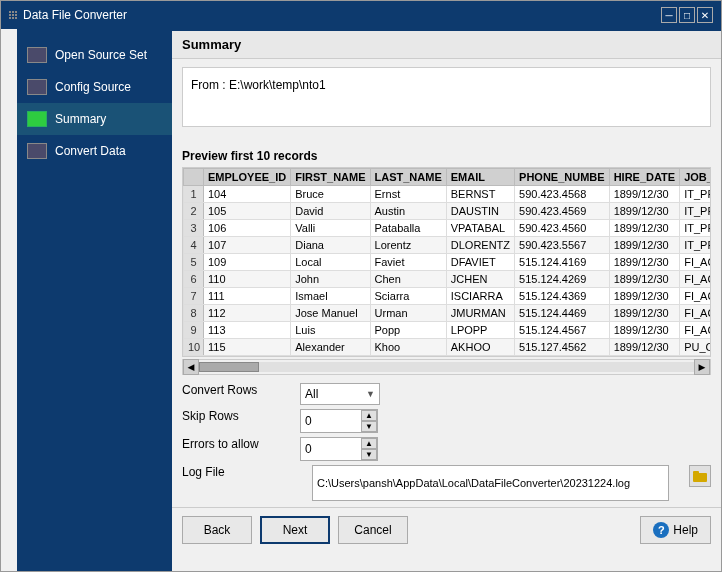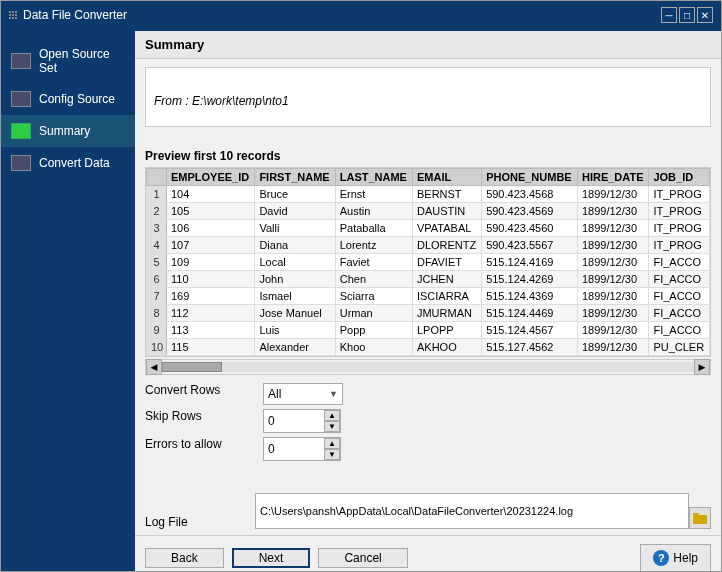--- a/index.html
+++ b/index.html
@@ -53,24 +53,25 @@
       align-items: center;
       justify-content: center;
       cursor: pointer;
     }
     .content-area {
       display: flex;
       flex: 1;
       overflow: hidden;
     }
     .sidebar {
-      width: 134px;
+      width: 155px;
       background: #0d3a6e;
       flex-shrink: 0;
       padding-top: 10px;
+      margin-left: 16px;
     }
     .sidebar-item {
       display: flex;
       align-items: center;
       gap: 8px;
       padding: 8px 10px;
       color: white;
       cursor: pointer;
       font-size: 12px;
     }
@@ -107,24 +108,23 @@
       border-bottom: 1px solid #ccc;
       padding: 6px 10px;
       font-weight: bold;
       font-size: 13px;
       border-top: 2px solid #0d3a6e;
     }
     .info-box {
       margin: 8px 10px;
       border: 1px solid #ccc;
       background: white;
-      padding: 24px 8px;
+      padding: 8px 8px;
       font-size: 12px;
       min-height: 60px;
-      font-style: italic;
     }
     .info-line {
       line-height: 1.6;
       color: #000;
     }
     .preview-header {
       padding: 4px 10px;
       font-size: 12px;
       font-weight: bold;
       margin-top: 10px;
@@ -252,23 +252,22 @@
       cursor: pointer;
       line-height: 1;
     }
     .spinner-wrapper {
       display: flex;
       border: 1px solid #aaa;
       background: white;
     }
     .log-row {
       display: flex;
-      align-items: flex-end;
-      gap: 0;
-      margin-top: 28px;
+      align-items: flex-start;
+      gap: 20px;
     }
     .log-label {
       width: 110px;
       font-size: 12px;
     }
     .log-input {
       flex: 1;
       height: 36px;
       border: 1px solid #aaa;
       padding: 2px 4px;
@@ -290,23 +289,23 @@
       display: flex;
       justify-content: center;
       align-items: center;
       gap: 8px;
       padding: 8px 10px;
       border-top: 1px solid #ccc;
       background: #f0f0f0;
       flex-shrink: 0;
     }
     .footer-btn {
-      height: 20px;
+      height: 28px;
       min-width: 70px;
-      padding: 0 25px;
+      padding: 0 12px;
       border: 1px solid #aaa;
       background: #e8e8e8;
       cursor: pointer;
       font-size: 12px;
       display: flex;
       align-items: center;
       justify-content: center;
       gap: 4px;
     }
     .footer-btn.default {
@@ -491,21 +490,21 @@
                 <td>110</td>
                 <td>John</td>
                 <td>Chen</td>
                 <td>JCHEN</td>
                 <td>515.124.4269</td>
                 <td>1899/12/30</td>
                 <td>FI_ACCO</td>
               </tr>
               <tr>
                 <td class="row-num">7</td>
-                <td>169</td>
+                <td>111</td>
                 <td>Ismael</td>
                 <td>Sciarra</td>
                 <td>ISCIARRA</td>
                 <td>515.124.4369</td>
                 <td>1899/12/30</td>
                 <td>FI_ACCO</td>
               </tr>
               <tr>
                 <td class="row-num">8</td>
                 <td>112</td>

